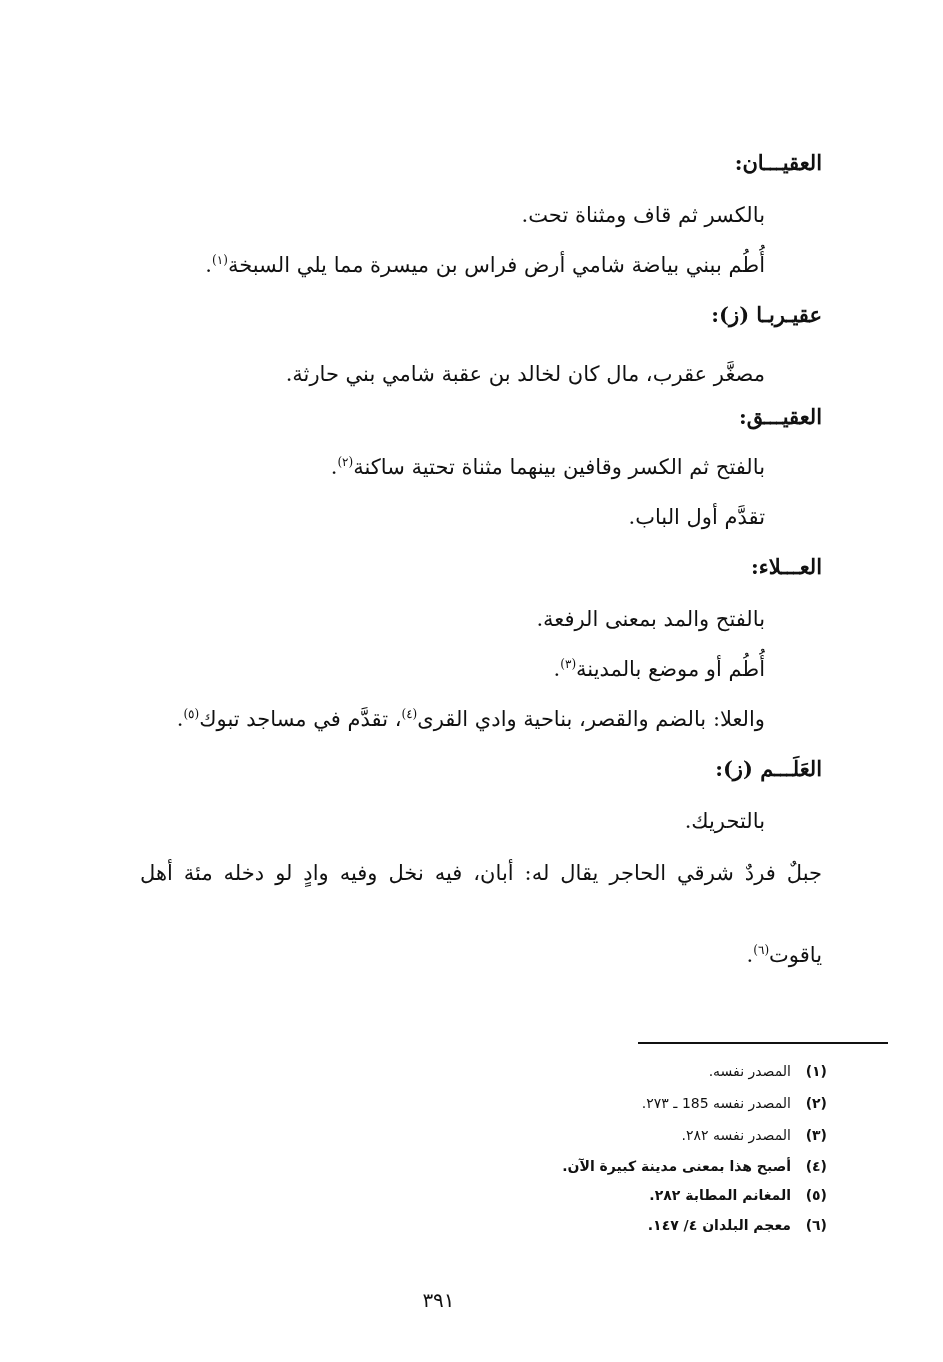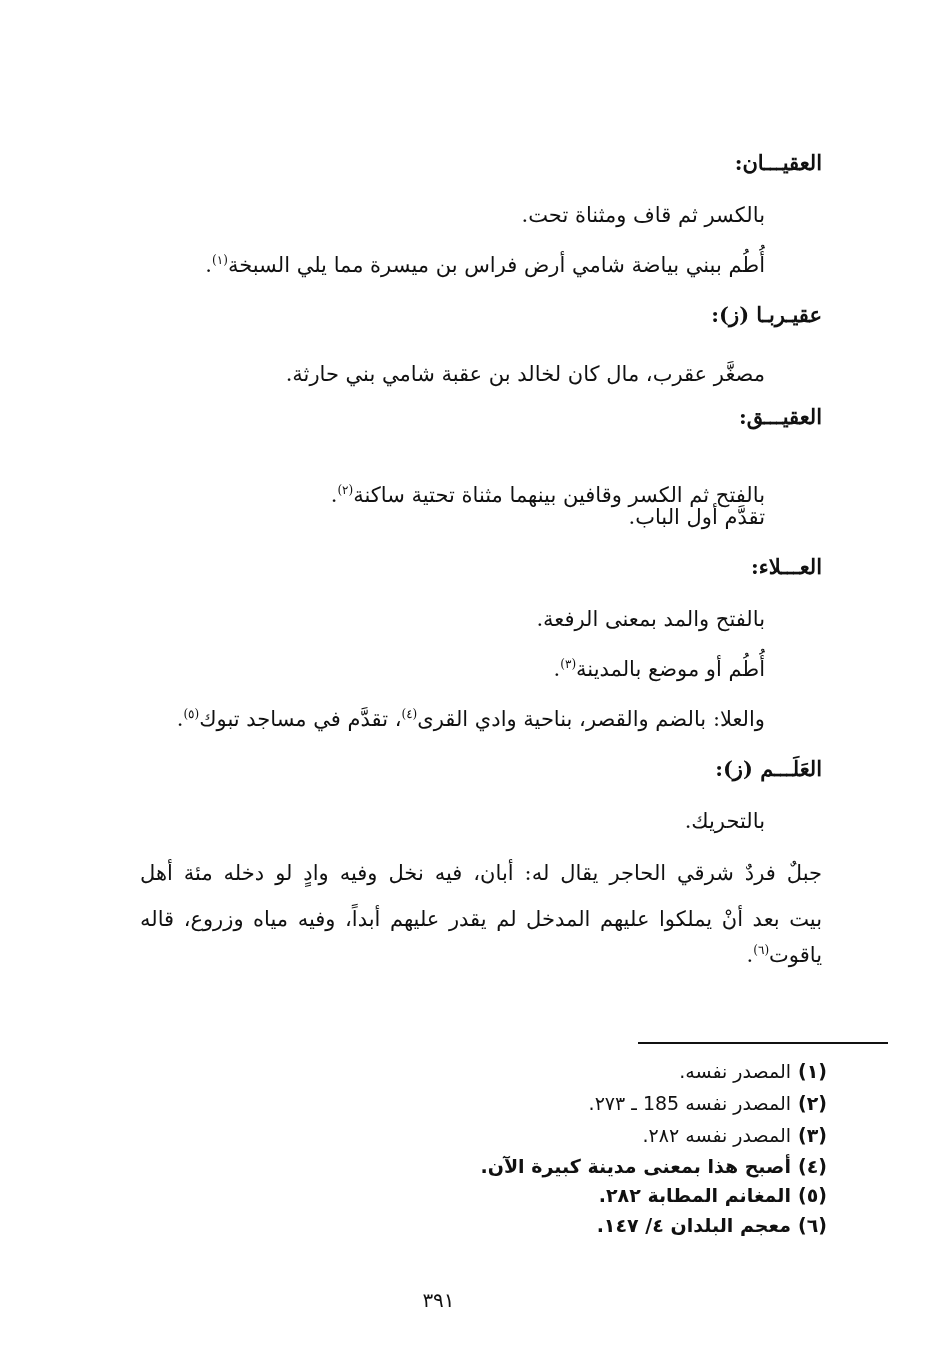--- a/index.html
+++ b/index.html
@@ -52,21 +52,21 @@
       left: 638px;
       width: 250px;
       top: 1042px;
       border-top: 2px solid #111;
     }
     .fn {
       position: absolute;
       direction: rtl;
       white-space: nowrap;
       right: 50px;
-      font-size: 19px;
+      font-size: 14px;
       line-height: 22px;
       font-family: "DejaVu Sans", "Liberation Sans", sans-serif;
     }
     .fn .num {
       display: inline-block;
       min-width: 36px;
       font-weight: bold;
     }
     .fn.bold .text { font-weight: bold; }
     .page-number {
@@ -86,33 +86,32 @@
 <div class="page">
 
   <div class="line heading" style="top:148px;">العقيـــان:</div>
   <div class="line body-line" style="top:200px;">بالكسر ثم قاف ومثناة تحت.</div>
   <div class="line body-line" style="top:250px;"><span>أُطُم ببني بياضة شامي أرض فراس بن ميسرة مما يلي السبخة</span><sup>(١)</sup><span>.</span></div>
 
   <div class="line heading" style="top:300px;">عقيـربـا (ز):</div>
   <div class="line body-line" style="top:359px;">مصغَّر عقرب، مال كان لخالد بن عقبة شامي بني حارثة.</div>
 
   <div class="line heading" style="top:402px;">العقيـــق:</div>
-  <div class="line body-line" style="top:452px;margin-top:28px;"><span>بالفتح ثم الكسر وقافين بينهما مثناة تحتية ساكنة</span><sup>(٢)</sup><span>.</span></div>
+  <div class="line body-line" style="top:452px;"><span>بالفتح ثم الكسر وقافين بينهما مثناة تحتية ساكنة</span><sup>(٢)</sup><span>.</span></div>
   <div class="line body-line" style="top:502px;">تقدَّم أول الباب.</div>
 
   <div class="line heading" style="top:552px;">العـــلاء:</div>
   <div class="line body-line" style="top:604px;">بالفتح والمد بمعنى الرفعة.</div>
   <div class="line body-line" style="top:654px;"><span>أُطُم أو موضع بالمدينة</span><sup>(٣)</sup><span>.</span></div>
   <div class="line body-line" style="top:704px;"><span>والعلا: بالضم والقصر، بناحية وادي القرى</span><sup>(٤)</sup><span>، تقدَّم في مساجد تبوك</span><sup>(٥)</sup><span>.</span></div>
 
   <div class="line heading" style="top:754px;">العَلَـــم (ز):</div>
   <div class="line body-line" style="top:806px;">بالتحريك.</div>
 
   <div class="line just" style="top:858px;">جبلٌ فردٌ شرقي الحاجر يقال له: أبان، فيه نخل وفيه وادٍ لو دخله مئة أهل</div>
-  <div class="line just" style="top:904px;">بيت بعد أنْ يملكوا عليهم المدخل لم يقدر عليهم أبداً، وفيه مياه وزروع، قاله</div>
   <div class="line" style="top:940px; right:55px;"><span>ياقوت</span><sup>(٦)</sup><span>.</span></div>
 
 
   <div class="sep"></div>
 
   <div class="fn" style="top:1060px;"><span class="num">(١)</span><span class="text">المصدر نفسه.</span></div>
   <div class="fn" style="top:1092px;"><span class="num">(٢)</span><span class="text">المصدر نفسه 185 ـ ٢٧٣.</span></div>
   <div class="fn" style="top:1124px;"><span class="num">(٣)</span><span class="text">المصدر نفسه ٢٨٢.</span></div>
   <div class="fn bold" style="top:1155px;"><span class="num">(٤)</span><span class="text">أصبح هذا بمعنى مدينة كبيرة الآن.</span></div>
   <div class="fn bold" style="top:1184px;"><span class="num">(٥)</span><span class="text">المغانم المطابة ٢٨٢.</span></div>

